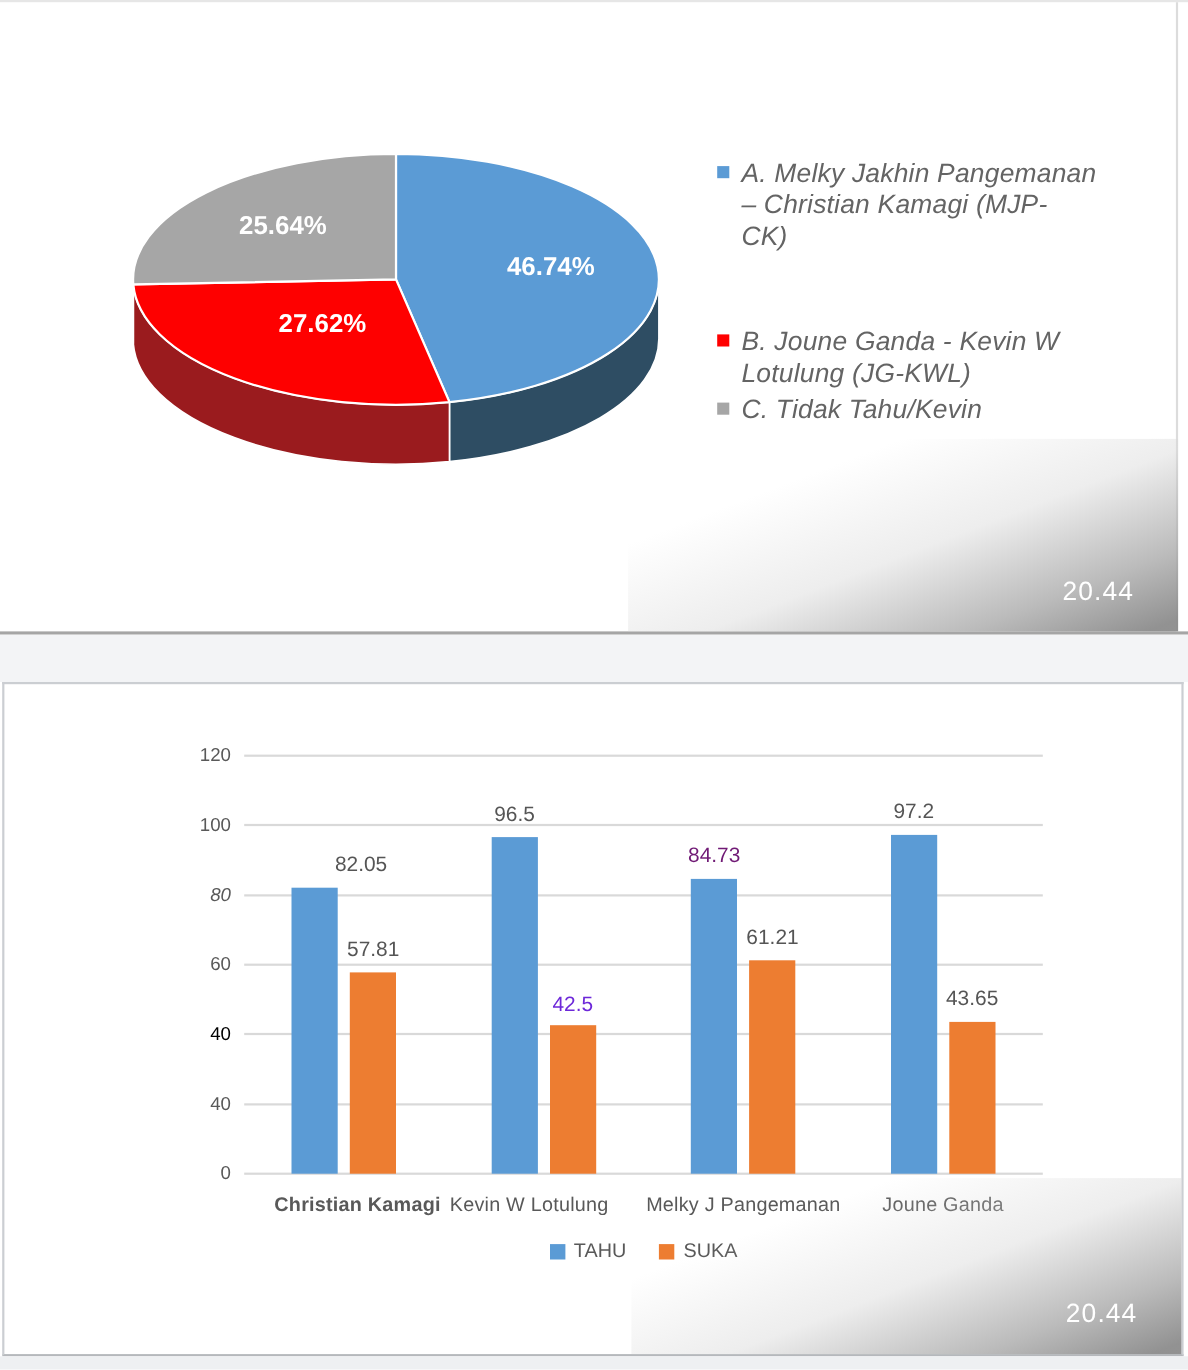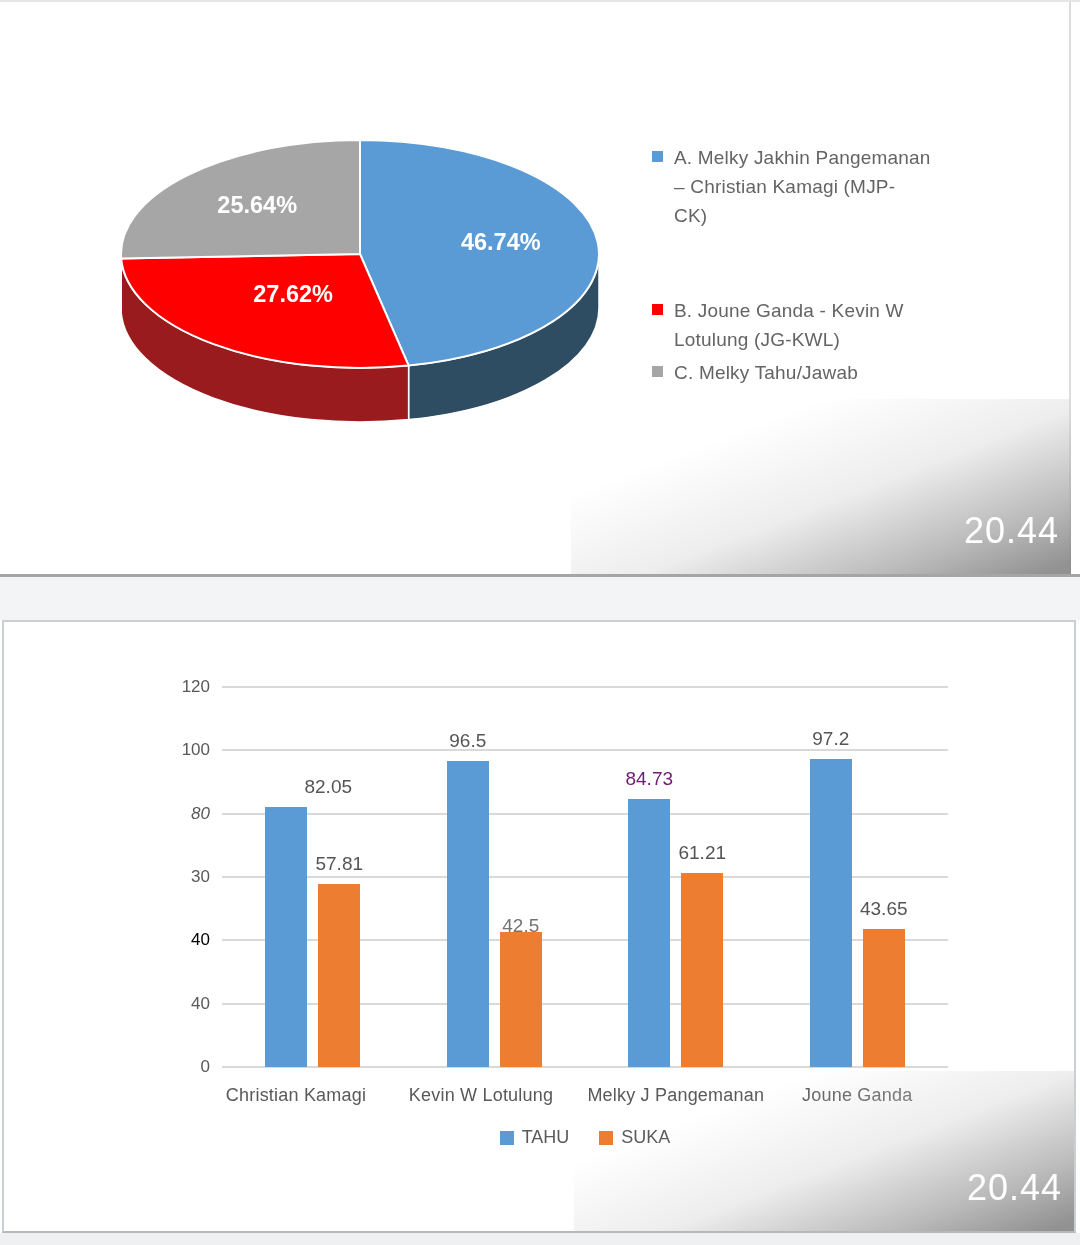--- a/index.html
+++ b/index.html
@@ -12,22 +12,23 @@
     position:absolute;left:0;top:0;width:1080px;height:577px;
     background:#ffffff;border-top:2px solid #e6e6e6;border-bottom:3px solid #a5a5a5;
     box-sizing:border-box;
   }
   .page-edge{position:absolute;left:1069px;top:0;width:2px;height:100%;background:#dcdcdc;}
   #pie-svg{position:absolute;left:112px;top:132px;width:496px;height:292px;overflow:visible;}
   .pie-legend{position:absolute;left:652px;top:141px;width:345px;}
   .pleg-item{position:absolute;left:0;display:flex;align-items:flex-start;}
   .pleg-bullet{flex:0 0 auto;width:11px;height:11px;margin:8px 11px 0 0;}
   .pleg-text{
-    font-size:19px;line-height:29px;color:#646464;white-space:pre-line;
+    font-size:24px;line-height:29px;color:#646464;white-space:pre-line;
     letter-spacing:.2px;
+    font-style:italic;
   }
   
   .gap-band{position:absolute;left:0;top:577px;width:1080px;height:43px;background:#f3f4f6;}
   .bottom-band{position:absolute;left:0;top:1233px;width:1080px;height:12px;background:#eef0f2;}
   
   .shot2{
     position:absolute;left:2px;top:620px;width:1074px;height:613px;
     background:#ffffff;border:2px solid #cbced2;border-bottom-color:#b5b8bc;
     box-sizing:border-box;
   }
@@ -57,22 +58,22 @@
   .corner-shade{
     position:absolute;right:9px;bottom:0;width:500px;height:175px;pointer-events:none;
     background:linear-gradient(159deg,
       rgba(255,255,255,0) 26%,
       rgba(216,216,216,0.45) 55%,
       rgba(170,170,170,0.80) 80%,
       rgba(140,140,140,0.95) 97%);
   }
   .shot2 .corner-shade{right:0;height:160px;}
   .timestamp{
-    position:absolute;right:12px;bottom:22px;color:#ffffff;
-    font-size:36px;letter-spacing:1px;
+    position:absolute;right:40px;bottom:22px;color:#ffffff;
+    font-size:24px;letter-spacing:1px;
   }
 </style>
 </head>
 <body>
 
 <div class="shot1">
   <svg id="pie-svg" viewBox="0 0 496 292" xmlns="http://www.w3.org/2000/svg">
       <path d="M 487 120 A 239 114 0 0 1 296.61320207088426 231.61685306491933 L 296.61320207088426 285.6168530649193 A 239 114 0 0 0 487 174 Z" fill="#2e4d63" stroke="#ffffff" stroke-width="1.5" stroke-linejoin="round"></path>
       <path d="M 296.61320207088426 231.61685306491933 A 239 114 0 0 1 9.193209762516346 124.58297662737668 L 9.193209762516346 178.5829766273767 A 239 114 0 0 0 296.61320207088426 285.6168530649193 Z" fill="#9a1b1e" stroke="#ffffff" stroke-width="1.5" stroke-linejoin="round"></path>
       <path d="M 9.193209762516346 124.58297662737668 A 239 114 0 0 1 9 120.00000000000001 L 9 174 A 239 114 0 0 0 9.193209762516346 178.5829766273767 Z" fill="#7f7f7f" stroke="#ffffff" stroke-width="1.5" stroke-linejoin="round"></path>
@@ -90,57 +91,57 @@
 – Christian Kamagi (MJP-
 CK)</span>
       </div>
       <div class="pleg-item" style="top: 109px; margin-top: 44px;">
         <span class="pleg-bullet" style="background: rgb(255, 0, 0);"></span>
         <span class="pleg-text">B. Joune Ganda  - Kevin W
 Lotulung (JG-KWL)</span>
       </div>
       <div class="pleg-item" style="top: 215px;">
         <span class="pleg-bullet" style="background: rgb(166, 166, 166);"></span>
-        <span class="pleg-text">C. Melky Tahu/Jawab</span>
+        <span class="pleg-text">C. Tidak Tahu/Kevin</span>
       </div>
     </div>
   <div class="page-edge"></div>
   <div class="corner-shade">
     <span class="timestamp">20.44</span>
   </div>
 </div>
 
 <div class="gap-band"></div>
 
 <div class="shot2">
   <div id="bar-chart">
     <div id="bar-plot">
         <div class="gridline" style="top: 379px; background: rgb(217, 217, 217);"></div>
         <div class="ytick" style="top: 370px; color: rgb(89, 89, 89);">0</div>
         <div class="gridline" style="top: 315.667px; background: rgb(217, 217, 217);"></div>
         <div class="ytick" style="top: 306.667px; color: rgb(89, 89, 89);">40</div>
         <div class="gridline" style="top: 252.333px; background: rgb(217, 217, 217);"></div>
         <div class="ytick" style="top: 243.333px; color: #000000;">40</div>
         <div class="gridline" style="top: 189px; background: rgb(217, 217, 217);"></div>
-        <div class="ytick" style="top: 180px; color: rgb(89, 89, 89);">30</div>
+        <div class="ytick" style="top: 180px; color: rgb(89, 89, 89);">60</div>
         <div class="gridline" style="top: 125.667px; background: rgb(217, 217, 217);"></div>
         <div class="ytick" style="top: 116.667px; color: rgb(89, 89, 89); font-style: italic;">80</div>
         <div class="gridline" style="top: 62.3333px; background: rgb(217, 217, 217);"></div>
         <div class="ytick" style="top: 53.3333px; color: rgb(89, 89, 89);">100</div>
         <div class="gridline" style="top: -1px; background: rgb(217, 217, 217);"></div>
         <div class="ytick" style="top: -10px; color: rgb(89, 89, 89);">120</div>
         <div class="bar" style="left: 43.25px; top: 120.175px; width: 42px; height: 259.825px; background: rgb(91, 155, 213);"></div>
         <div class="bar-label" style="left: 64.25px; top: 89.175px; color: rgb(85, 85, 85); margin-left: 42px;">82.05</div>
         <div class="bar" style="left: 96.25px; top: 196.935px; width: 42px; height: 183.065px; background: rgb(237, 125, 49);"></div>
         <div class="bar-label" style="left: 117.25px; top: 165.935px; color: rgb(85, 85, 85);">57.81</div>
-        <div class="cat-label" style="left: 74px; color: rgb(89, 89, 89);">Christian Kamagi</div>
+        <div class="cat-label" style="left: 103px; color: rgb(89, 89, 89); font-weight: bold;">Christian Kamagi</div>
         <div class="bar" style="left: 224.75px; top: 74.4167px; width: 42px; height: 305.583px; background: rgb(91, 155, 213);"></div>
         <div class="bar-label" style="left: 245.75px; top: 43.4167px; color: rgb(85, 85, 85);">96.5</div>
         <div class="bar" style="left: 277.75px; top: 245.417px; width: 42px; height: 134.583px; background: rgb(237, 125, 49);"></div>
-        <div class="bar-label" style="left: 298.75px; top: 228px; color: #737373;">42.5</div>
+        <div class="bar-label" style="left: 298.75px; top: 216px; color: #6d28d9;">42.5</div>
         <div class="cat-label" style="left: 259px; color: rgb(89, 89, 89);">Kevin W Lotulung</div>
         <div class="bar" style="left: 406.25px; top: 111.688px; width: 42px; height: 268.312px; background: rgb(91, 155, 213);"></div>
         <div class="bar-label" style="left: 427.25px; top: 80.6883px; color: #701a75;">84.73</div>
         <div class="bar" style="left: 459.25px; top: 186.168px; width: 42px; height: 193.832px; background: rgb(237, 125, 49);"></div>
         <div class="bar-label" style="left: 480.25px; top: 155.168px; color: rgb(85, 85, 85);">61.21</div>
         <div class="cat-label" style="left: 453.75px; color: rgb(89, 89, 89);">Melky J Pangemanan</div>
         <div class="bar" style="left: 587.75px; top: 72.2px; width: 42px; height: 307.8px; background: rgb(91, 155, 213);"></div>
         <div class="bar-label" style="left: 608.75px; top: 41.2px; color: rgb(85, 85, 85);">97.2</div>
         <div class="bar" style="left: 640.75px; top: 241.775px; width: 42px; height: 138.225px; background: rgb(237, 125, 49);"></div>
         <div class="bar-label" style="left: 661.75px; top: 210.775px; color: rgb(85, 85, 85);">43.65</div>

